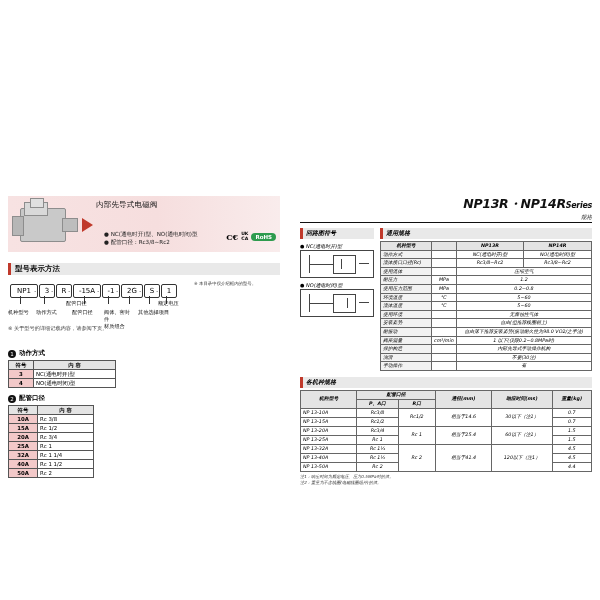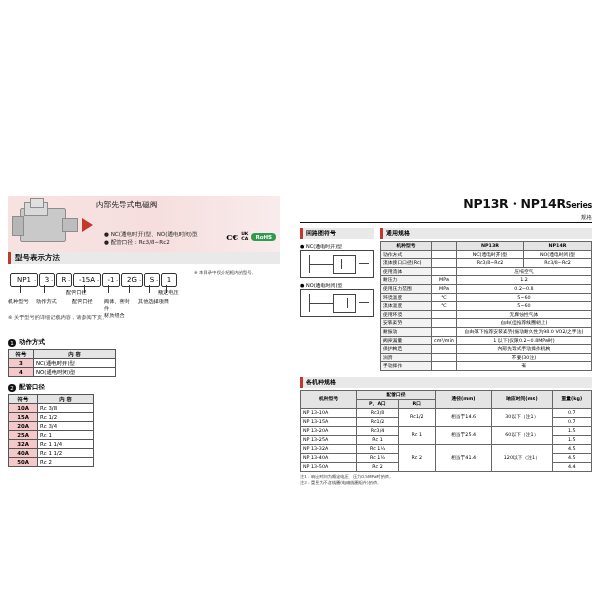--- a/index.html
+++ b/index.html
@@ -23,21 +23,21 @@
   .ttl-small{position:absolute;left:88px;top:4px;font-size:7.5px;color:#111;letter-spacing:.2px;}
   .ttl-big{position:absolute;left:88px;top:15px;font-size:13px;font-weight:bold;color:#111;letter-spacing:-.2px;}
   .ttl-big .ser{font-size:8.5px;font-weight:bold;}
   .bullets{position:absolute;left:96px;top:34px;font-size:5.6px;color:#222;line-height:8px;}
 
   .marks{position:absolute;right:4px;top:36px;display:flex;align-items:center;gap:3px;}
   .ce{font-size:8px;font-weight:bold;font-family:"DejaVu Serif",serif;}
   .ukca{font-size:4.6px;line-height:4.8px;text-align:center;font-weight:bold;border:0;}
   .rohs{background:#2e9b4e;color:#fff;font-size:5.5px;font-weight:bold;border-radius:7px;padding:1px 4px;}
 
-  .sec{margin-top:0;}
+  .sec{margin-top:11px;}
   .sec-title{background:#e9e9e9;border-left:3px solid #c0392b;font-size:7.5px;font-weight:bold;padding:1px 4px;color:#111;}
 
   .codeline{position:relative;height:26px;margin-top:6px;}
   .cell{position:absolute;top:3px;border:1px solid #333;background:#fff;font-size:7px;text-align:center;line-height:12px;height:12px;padding:0 2px;border-radius:2px;}
   .dot{position:absolute;top:7px;font-size:7px;}
   .leader{position:absolute;background:#333;width:1px;}
   .note-right{position:absolute;right:0;top:0;font-size:4.4px;color:#333;width:86px;line-height:6px;text-align:left;}
 
   .legend{position:relative;margin-top:2px;height:34px;font-size:5.2px;color:#111;}
   .legend span{position:absolute;line-height:7px;}
@@ -45,21 +45,21 @@
   .numhdr{display:flex;align-items:center;gap:3px;margin-top:6px;}
   .numcirc{width:8px;height:8px;border-radius:50%;background:#111;color:#fff;font-size:5.5px;line-height:8px;text-align:center;}
   .numtxt{font-size:6.5px;font-weight:bold;}
 
   table.t{border-collapse:collapse;font-size:5.4px;}
   table.t td,table.t th{border:.6px solid #555;padding:0 2px;line-height:8px;height:8px;}
   .th{background:#e4e4e4;font-weight:bold;text-align:center;}
   .pinkcell{background:#f3c9c9;font-weight:bold;text-align:center;}
 
   
-  .right{position:absolute;left:300px;top:196px;width:292px;}
+  .right{position:absolute;left:300px;top:196px;width:292px;font-style:italic;}
   .r-title{text-align:right;font-size:12.5px;font-weight:bold;color:#111;letter-spacing:-.3px;}
   .r-title .ser{font-size:8px;}
   .r-sub{text-align:right;font-size:5.5px;color:#333;margin-top:1px;}
   .r-rule{border-bottom:1px solid #111;margin-top:1px;}
 
   .r-cols{display:flex;gap:6px;margin-top:5px;}
   .circuits{width:74px;}
   .cir-title{background:#e9e9e9;border-left:3px solid #c0392b;font-size:6px;font-weight:bold;padding:1px 3px;}
   .cir-item{margin-top:4px;}
   .cir-lbl{font-size:5px;margin-bottom:1px;}

